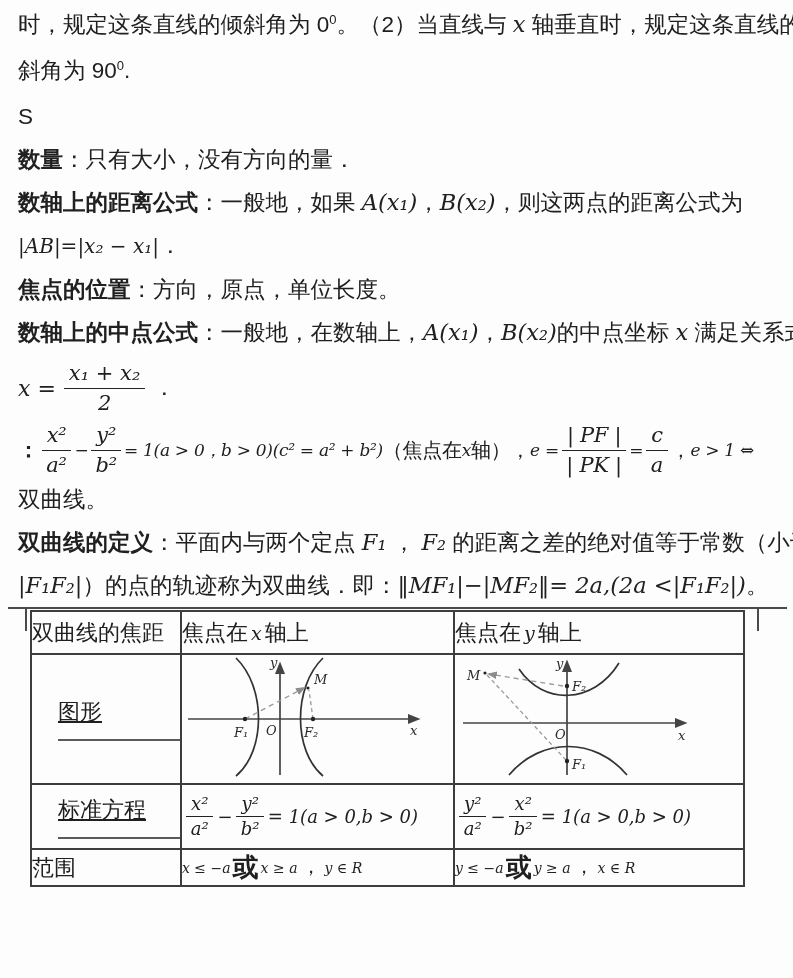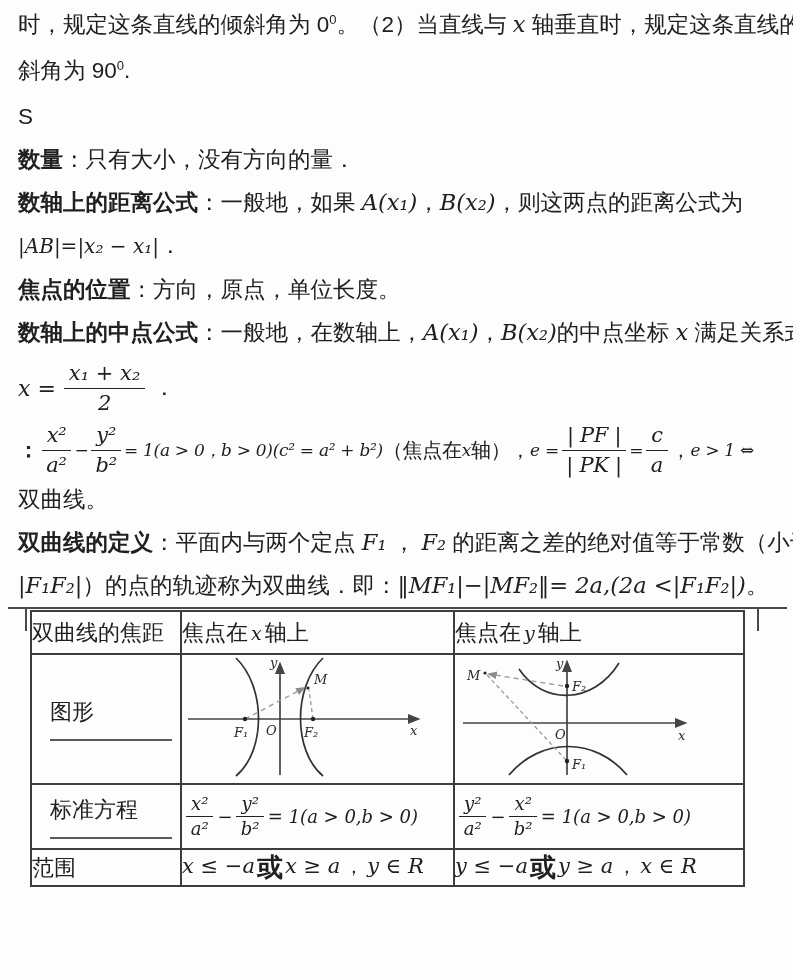--- a/index.html
+++ b/index.html
@@ -32,26 +32,26 @@
   .tick{position:absolute;top:0;width:2px;height:24px;background:#4a4a4a;}
   
   table.tbl{border-collapse:collapse;margin:1px 0 0 12px;table-layout:fixed;}
   table.tbl td{border:2px solid #3d3d3d;padding:0;vertical-align:middle;font-size:22px;}
   tr.r-head{height:43px;}
   tr.r-graph{height:125px;}
   tr.r-eq{height:65px;}
   tr.r-range{height:32px;}
   td.pad{padding-left:14px;}
   .hx{padding:0 3px;font-size:19px;}
-  .lblwrap{padding-left:18px;}
+  .lblwrap{padding-left:26px;text-decoration:underline;}
   .uline{height:0;border-bottom:2px solid #5a5a5a;width:122px;margin-top:12px;}
   .gcell{text-align:left;padding-left:6px;}
   .fq{font-size:18px;}
   td .frac.fq{margin:0 4px;}
-  .rg{font-size:21px;}
+  .rg{font-size:14px;}
   .orbig{font-size:26px;font-weight:700;margin:0 2px;vertical-align:middle;}
   .rsep{font-size:19px;margin:0 4px;}
   svg text{font-family:"DejaVu Serif","Liberation Serif",serif;font-style:italic;font-size:13px;fill:#2a2a2a;}
 </style>
 </head>
 <body>
 
 <div class="page">
 
   <p class="ln"><span class="cn">时，规定这条直线的倾斜角为 0</span><span class="sup">0</span><span class="cn">。（2）当直线与 </span><span class="mi">x</span><span class="cn"> 轴垂直时，规定这条直线的倾</span></p>

